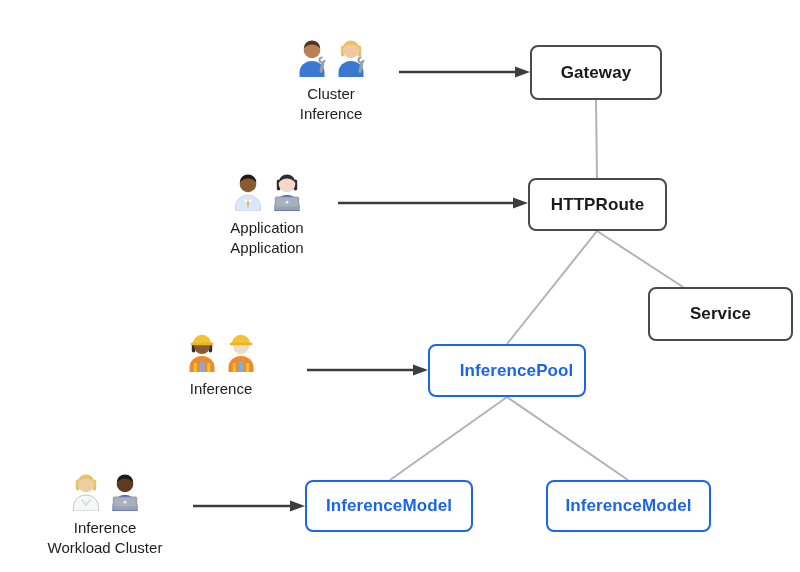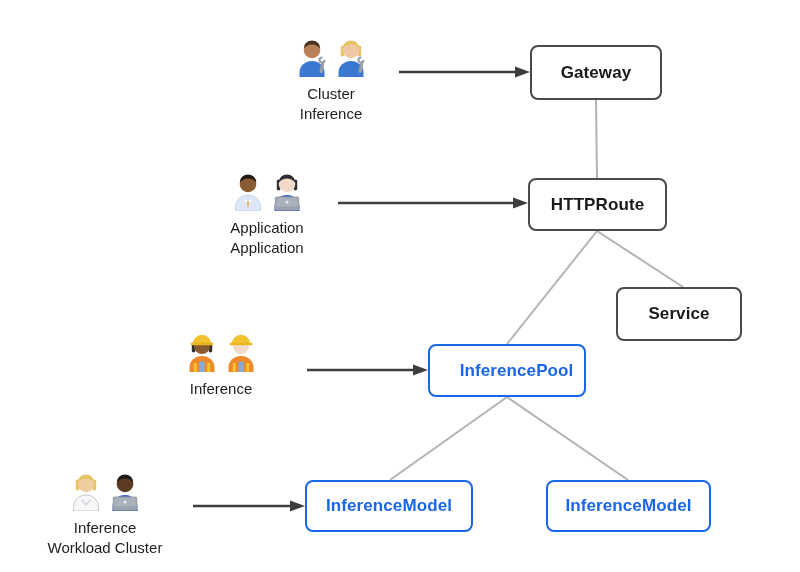--- a/index.html
+++ b/index.html
@@ -9,21 +9,21 @@
 
   .node{
     position:absolute;display:flex;align-items:center;justify-content:center;
     box-sizing:border-box;background:#ffffff;border:2px solid #4a4a4a;border-radius:8px;
     font-weight:700;font-size:17px;color:#1a1a1a;letter-spacing:.1px;
   }
   .node.extension{border-color:#1b66e8;color:#1b66e8;}
 
   .n-gateway{left:530px;top:45px;width:132px;height:55px;}
   .n-httproute{left:528px;top:178px;width:139px;height:53px;}
-  .n-service{left:616px;top:287px;width:126px;height:54px;}
+  .n-service{left:648px;top:287px;width:145px;height:54px;}
   .n-inferencepool{left:428px;top:344px;width:158px;height:53px;padding-left:19px;}
   .n-inferencemodel-a{left:305px;top:480px;width:168px;height:52px;}
   .n-inferencemodel-b{left:546px;top:480px;width:165px;height:52px;}
 
   .persona{position:absolute;display:flex;flex-direction:column;align-items:center;}
   .p-cluster{left:246px;top:35px;width:170px;}
   .p-appdev{left:182px;top:169px;width:170px;}
   .p-platform{left:126px;top:330px;width:190px;}
   .p-workload{left:10px;top:469px;width:190px;}
   .persona .icons{display:flex;gap:5px;align-items:flex-end;margin-bottom:7px;height:42px;}

